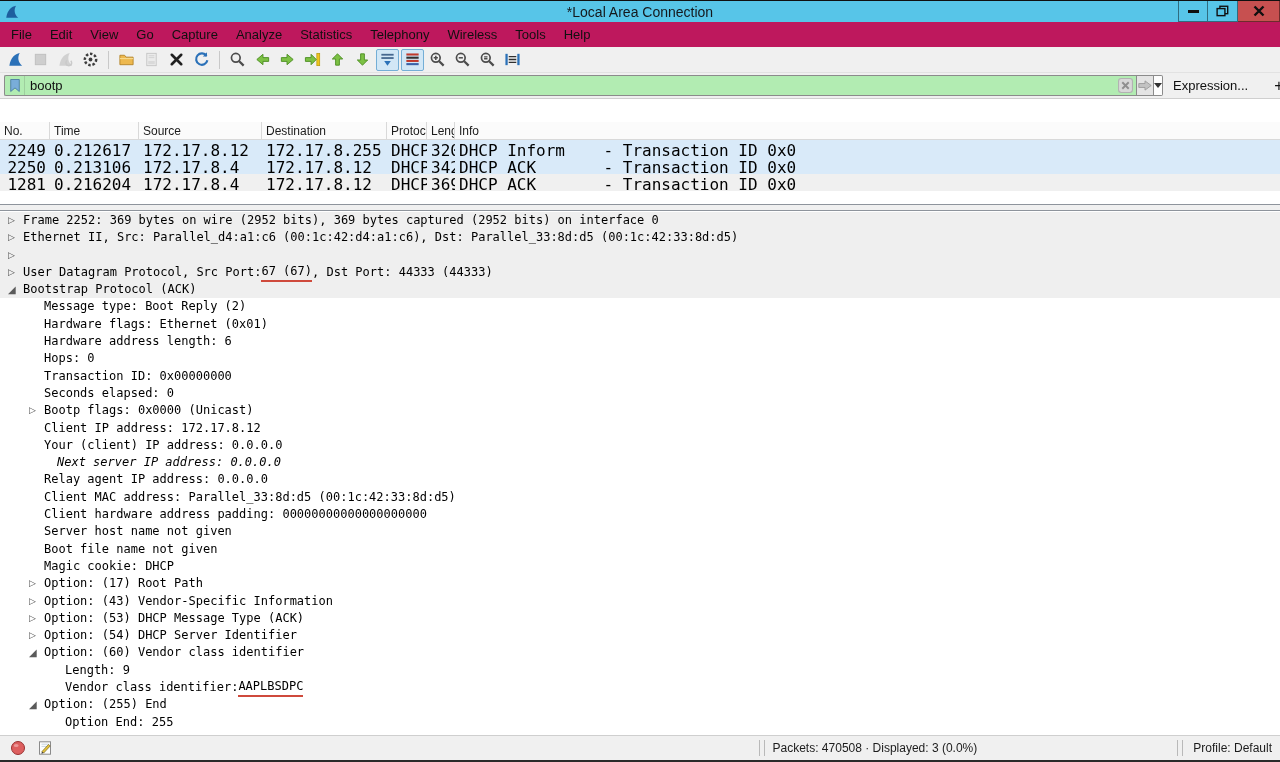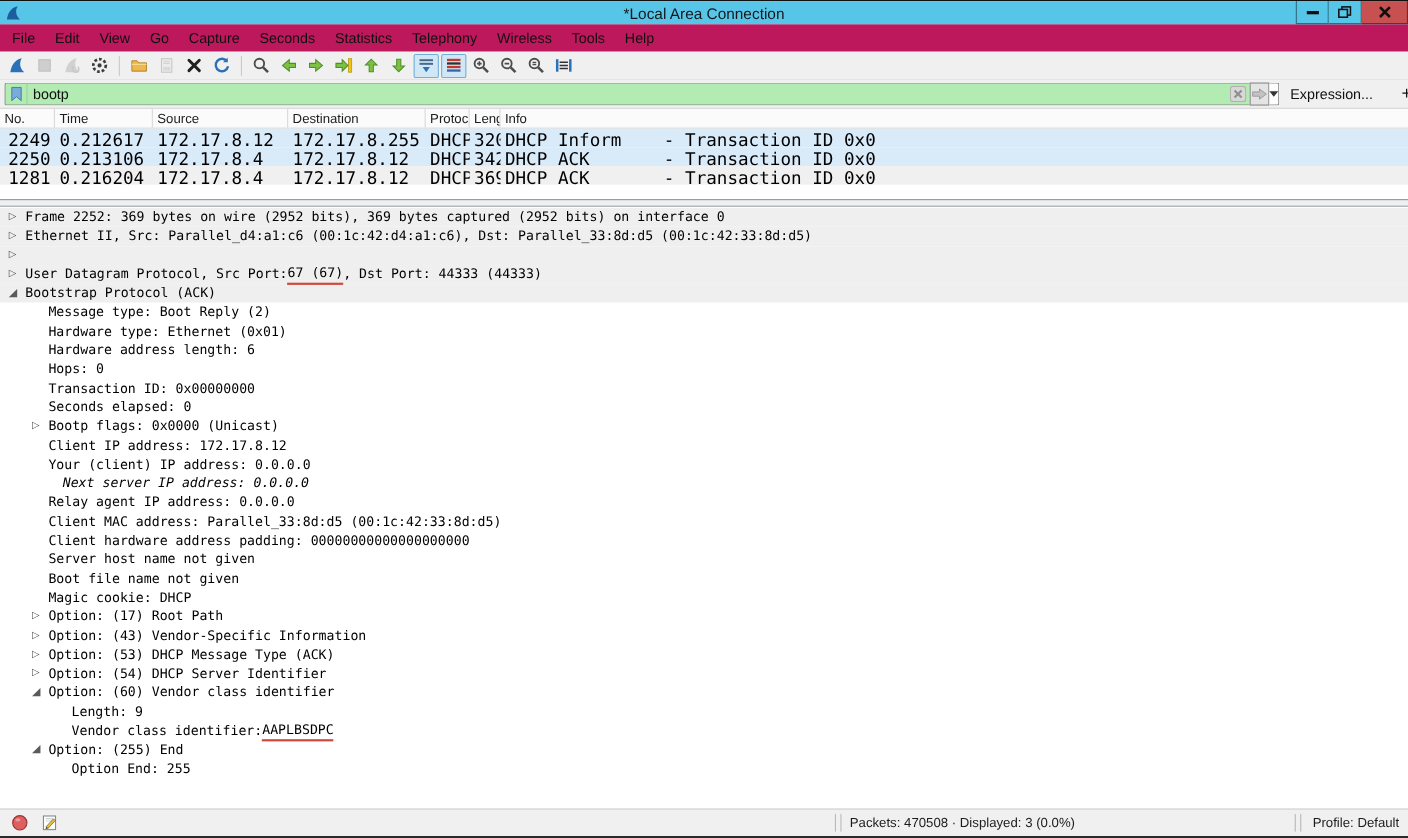--- a/index.html
+++ b/index.html
@@ -42,21 +42,21 @@
   .filter-apply { width:24px; height:21px; background:#e4e4e4; border:1px solid #8b8b8b; display:flex; align-items:center; justify-content:center; }
   .filter-caret { width:17px; height:21px; background:#fdfdfd; border:1px solid #8b8b8b; border-left:none; border-radius:0 2px 2px 0;
                   display:flex; align-items:center; justify-content:center; }
   .caret-down { width:0; height:0; border-left:4px solid transparent; border-right:4px solid transparent; border-top:5px solid #333; }
   .expression-label { font-size:13px; color:#101010; margin-left:10px; }
   .fb-sep { width:1px; height:16px; background:#c4c4c4; margin:0 9px 0 11px; }
   .plus-btn { font-size:16px; color:#101010; padding:0 6px; }
 
   
   .packet-list { flex:0 0 auto; background:#fff; }
-  .pl-header { height:18px; display:flex; background:#fbfbfb; border-bottom:1px solid #d9d9d9; }
+  .pl-header { height:18px; display:flex; background:#fbfbfb; border-bottom:1px solid #d9d9d9;margin-top:23px; }
   .plh-cell { font-size:12px; color:#1c1c1c; padding:2px 0 0 4px; border-right:1px solid #d9d9d9; overflow:hidden; white-space:nowrap; }
   .pl-row { height:17px; display:flex; font-family:"DejaVu Sans Mono", monospace; font-size:16px; color:#000; }
   .pl-row.dhcp { background:#d9eaf9; }
   .pl-row.selected { background:#f0f0f0; }
   .pl-cell { padding:1px 4px 0 4px; overflow:hidden; white-space:pre; }
   .pl-cell.right { text-align:right; }
   .pl-filler { height:13px; background:#fff; }
 
   
   .splitter { height:7px; flex:0 0 auto; background:#f0f0f0; border-top:1px solid #8e949c; border-bottom:1px solid #8e949c; }
@@ -109,21 +109,21 @@
       </div>
     </div>
   </div>
 
   <div class="menubar">
       <div class="menu-item">File</div>
       <div class="menu-item">Edit</div>
       <div class="menu-item">View</div>
       <div class="menu-item">Go</div>
       <div class="menu-item">Capture</div>
-      <div class="menu-item">Seconds</div>
+      <div class="menu-item">Analyze</div>
       <div class="menu-item">Statistics</div>
       <div class="menu-item">Telephony</div>
       <div class="menu-item">Wireless</div>
       <div class="menu-item">Tools</div>
       <div class="menu-item">Help</div>
     </div>
 
   <div class="toolbar">
       <div class="tb-btn">
         <span>
@@ -383,21 +383,21 @@
       <div class="dt-row shaded" style="padding-left: 6px;">
         <span class="dt-exp expanded">◢</span>
         <span>Bootstrap Protocol (ACK)</span>
       </div>
       <div class="dt-row" style="padding-left: 27px;">
         <span class="dt-exp"></span>
         <span>Message type: Boot Reply (2)</span>
       </div>
       <div class="dt-row" style="padding-left: 27px;">
         <span class="dt-exp"></span>
-        <span>Hardware type: Ethernet (0x01)</span>
+        <span>Hardware flags: Ethernet (0x01)</span>
       </div>
       <div class="dt-row" style="padding-left: 27px;">
         <span class="dt-exp"></span>
         <span>Hardware address length: 6</span>
       </div>
       <div class="dt-row" style="padding-left: 27px;">
         <span class="dt-exp"></span>
         <span>Hops: 0</span>
       </div>
       <div class="dt-row" style="padding-left: 27px;">

